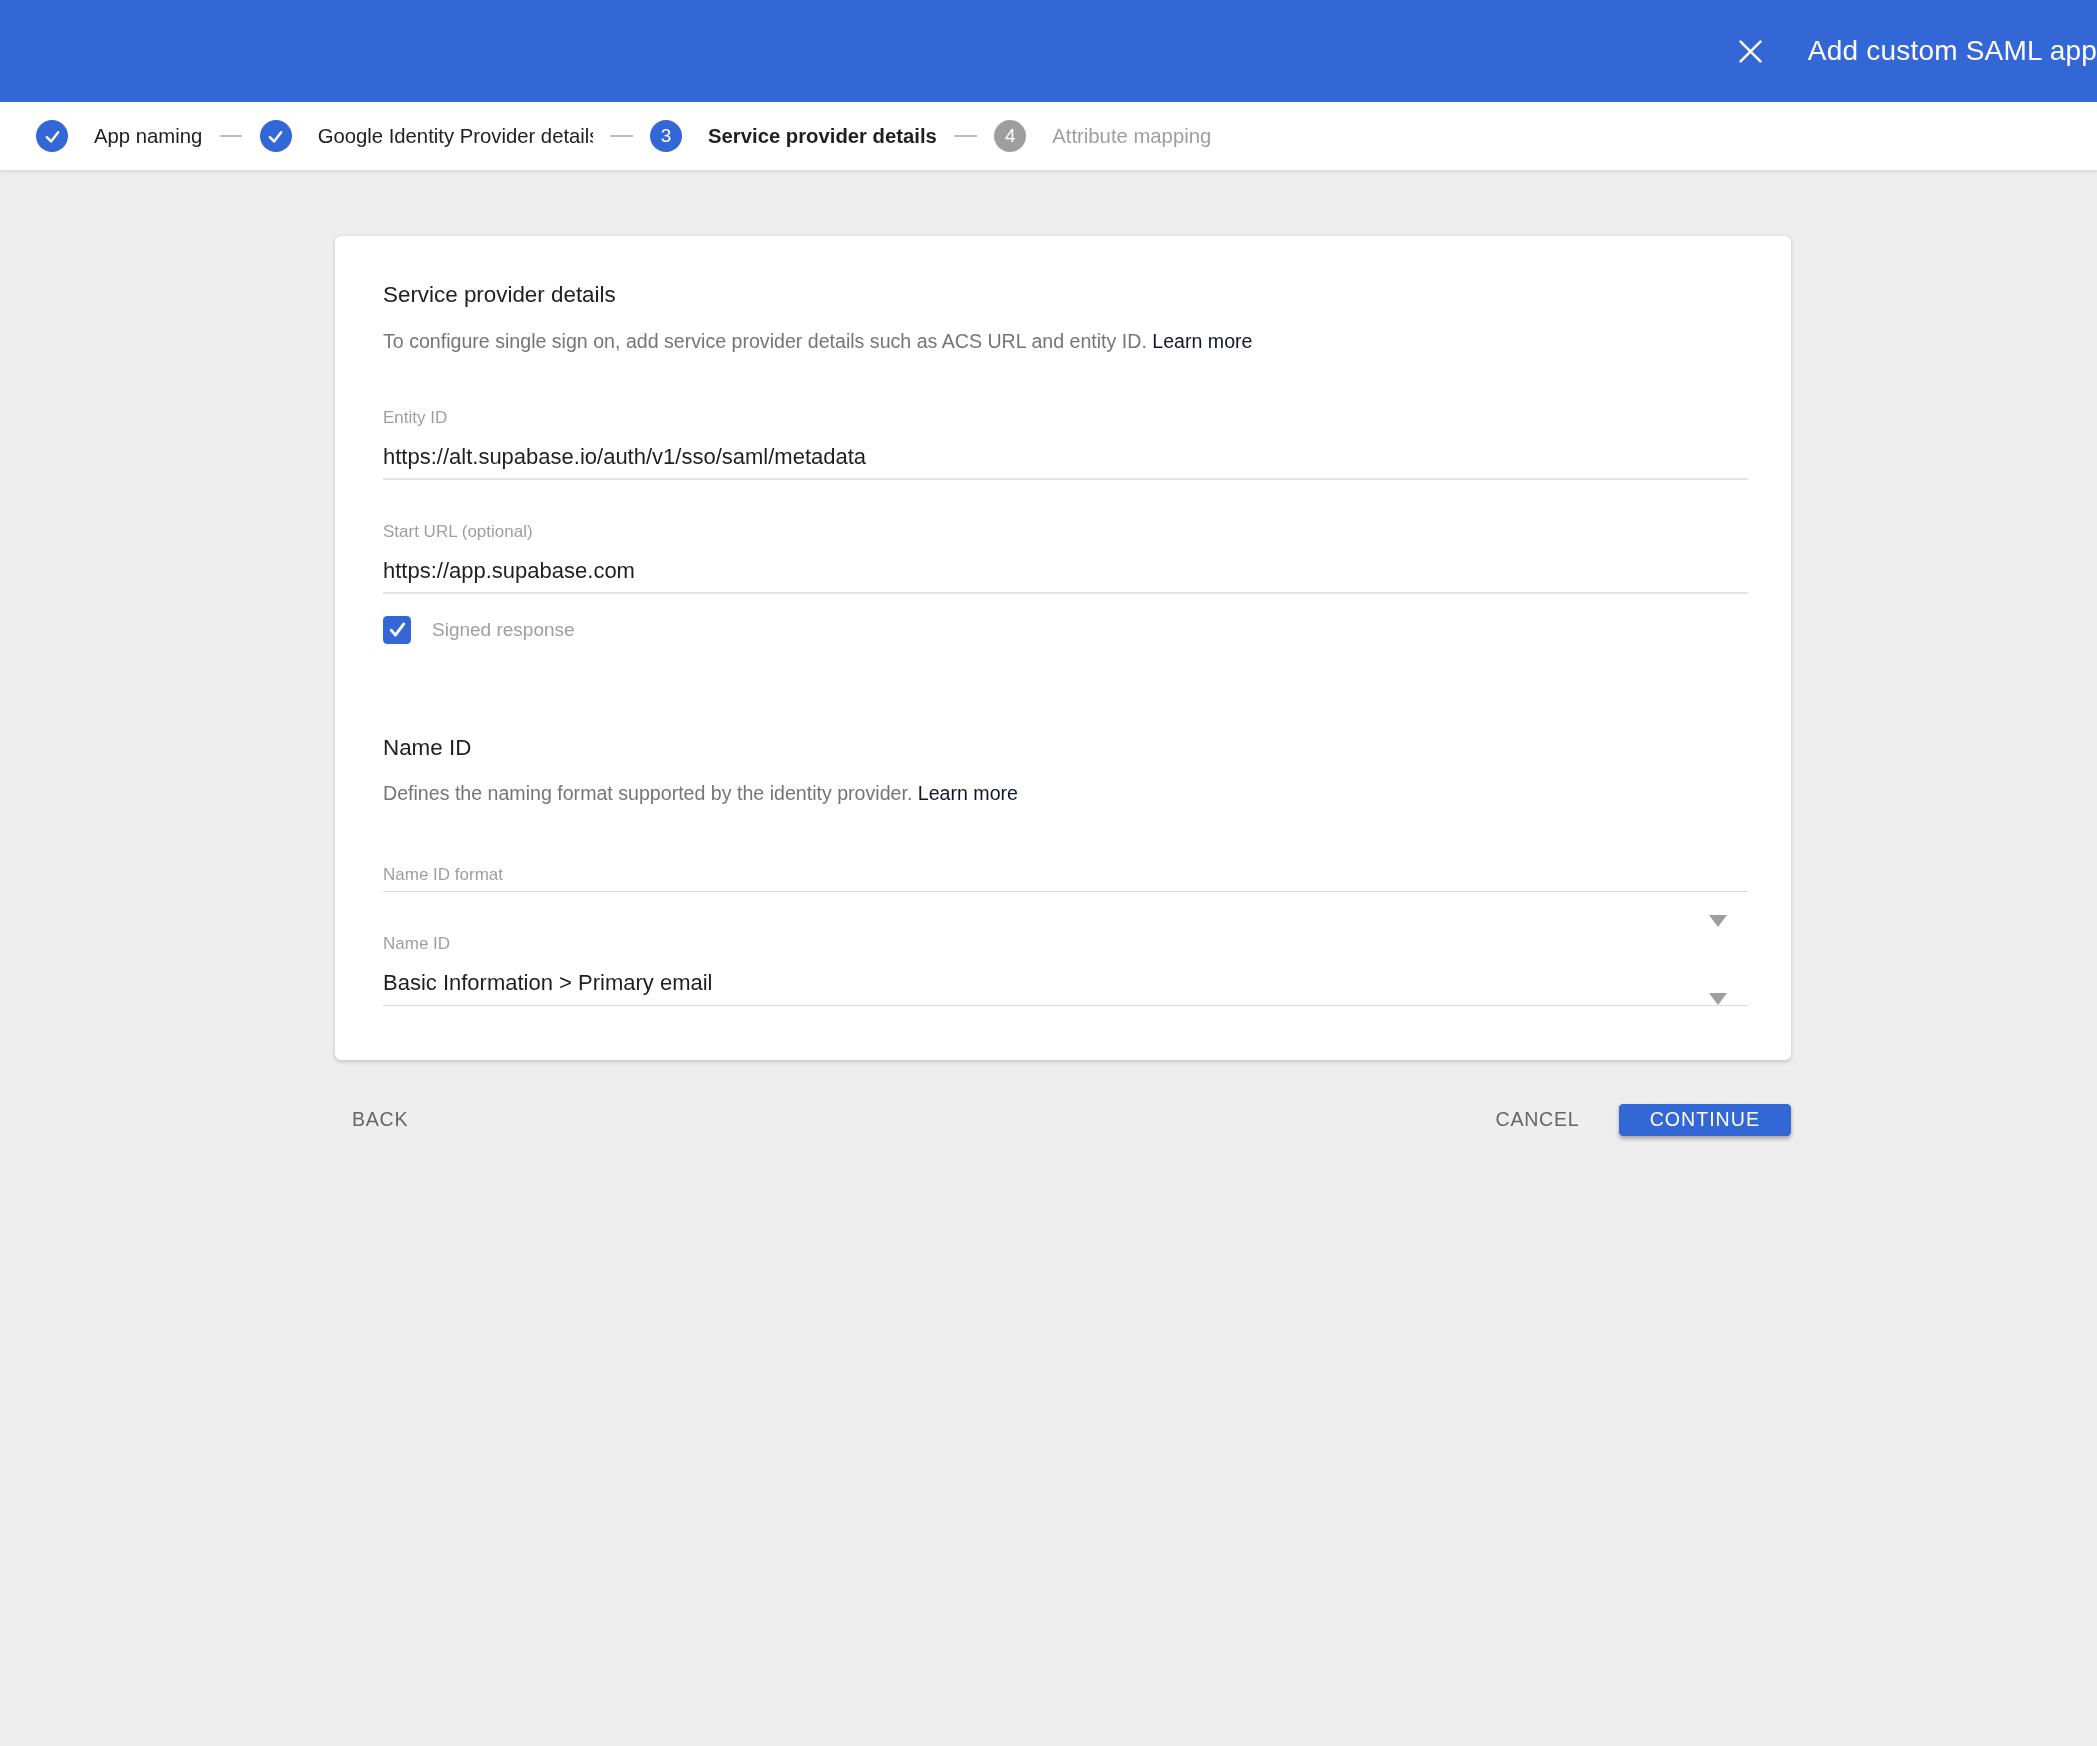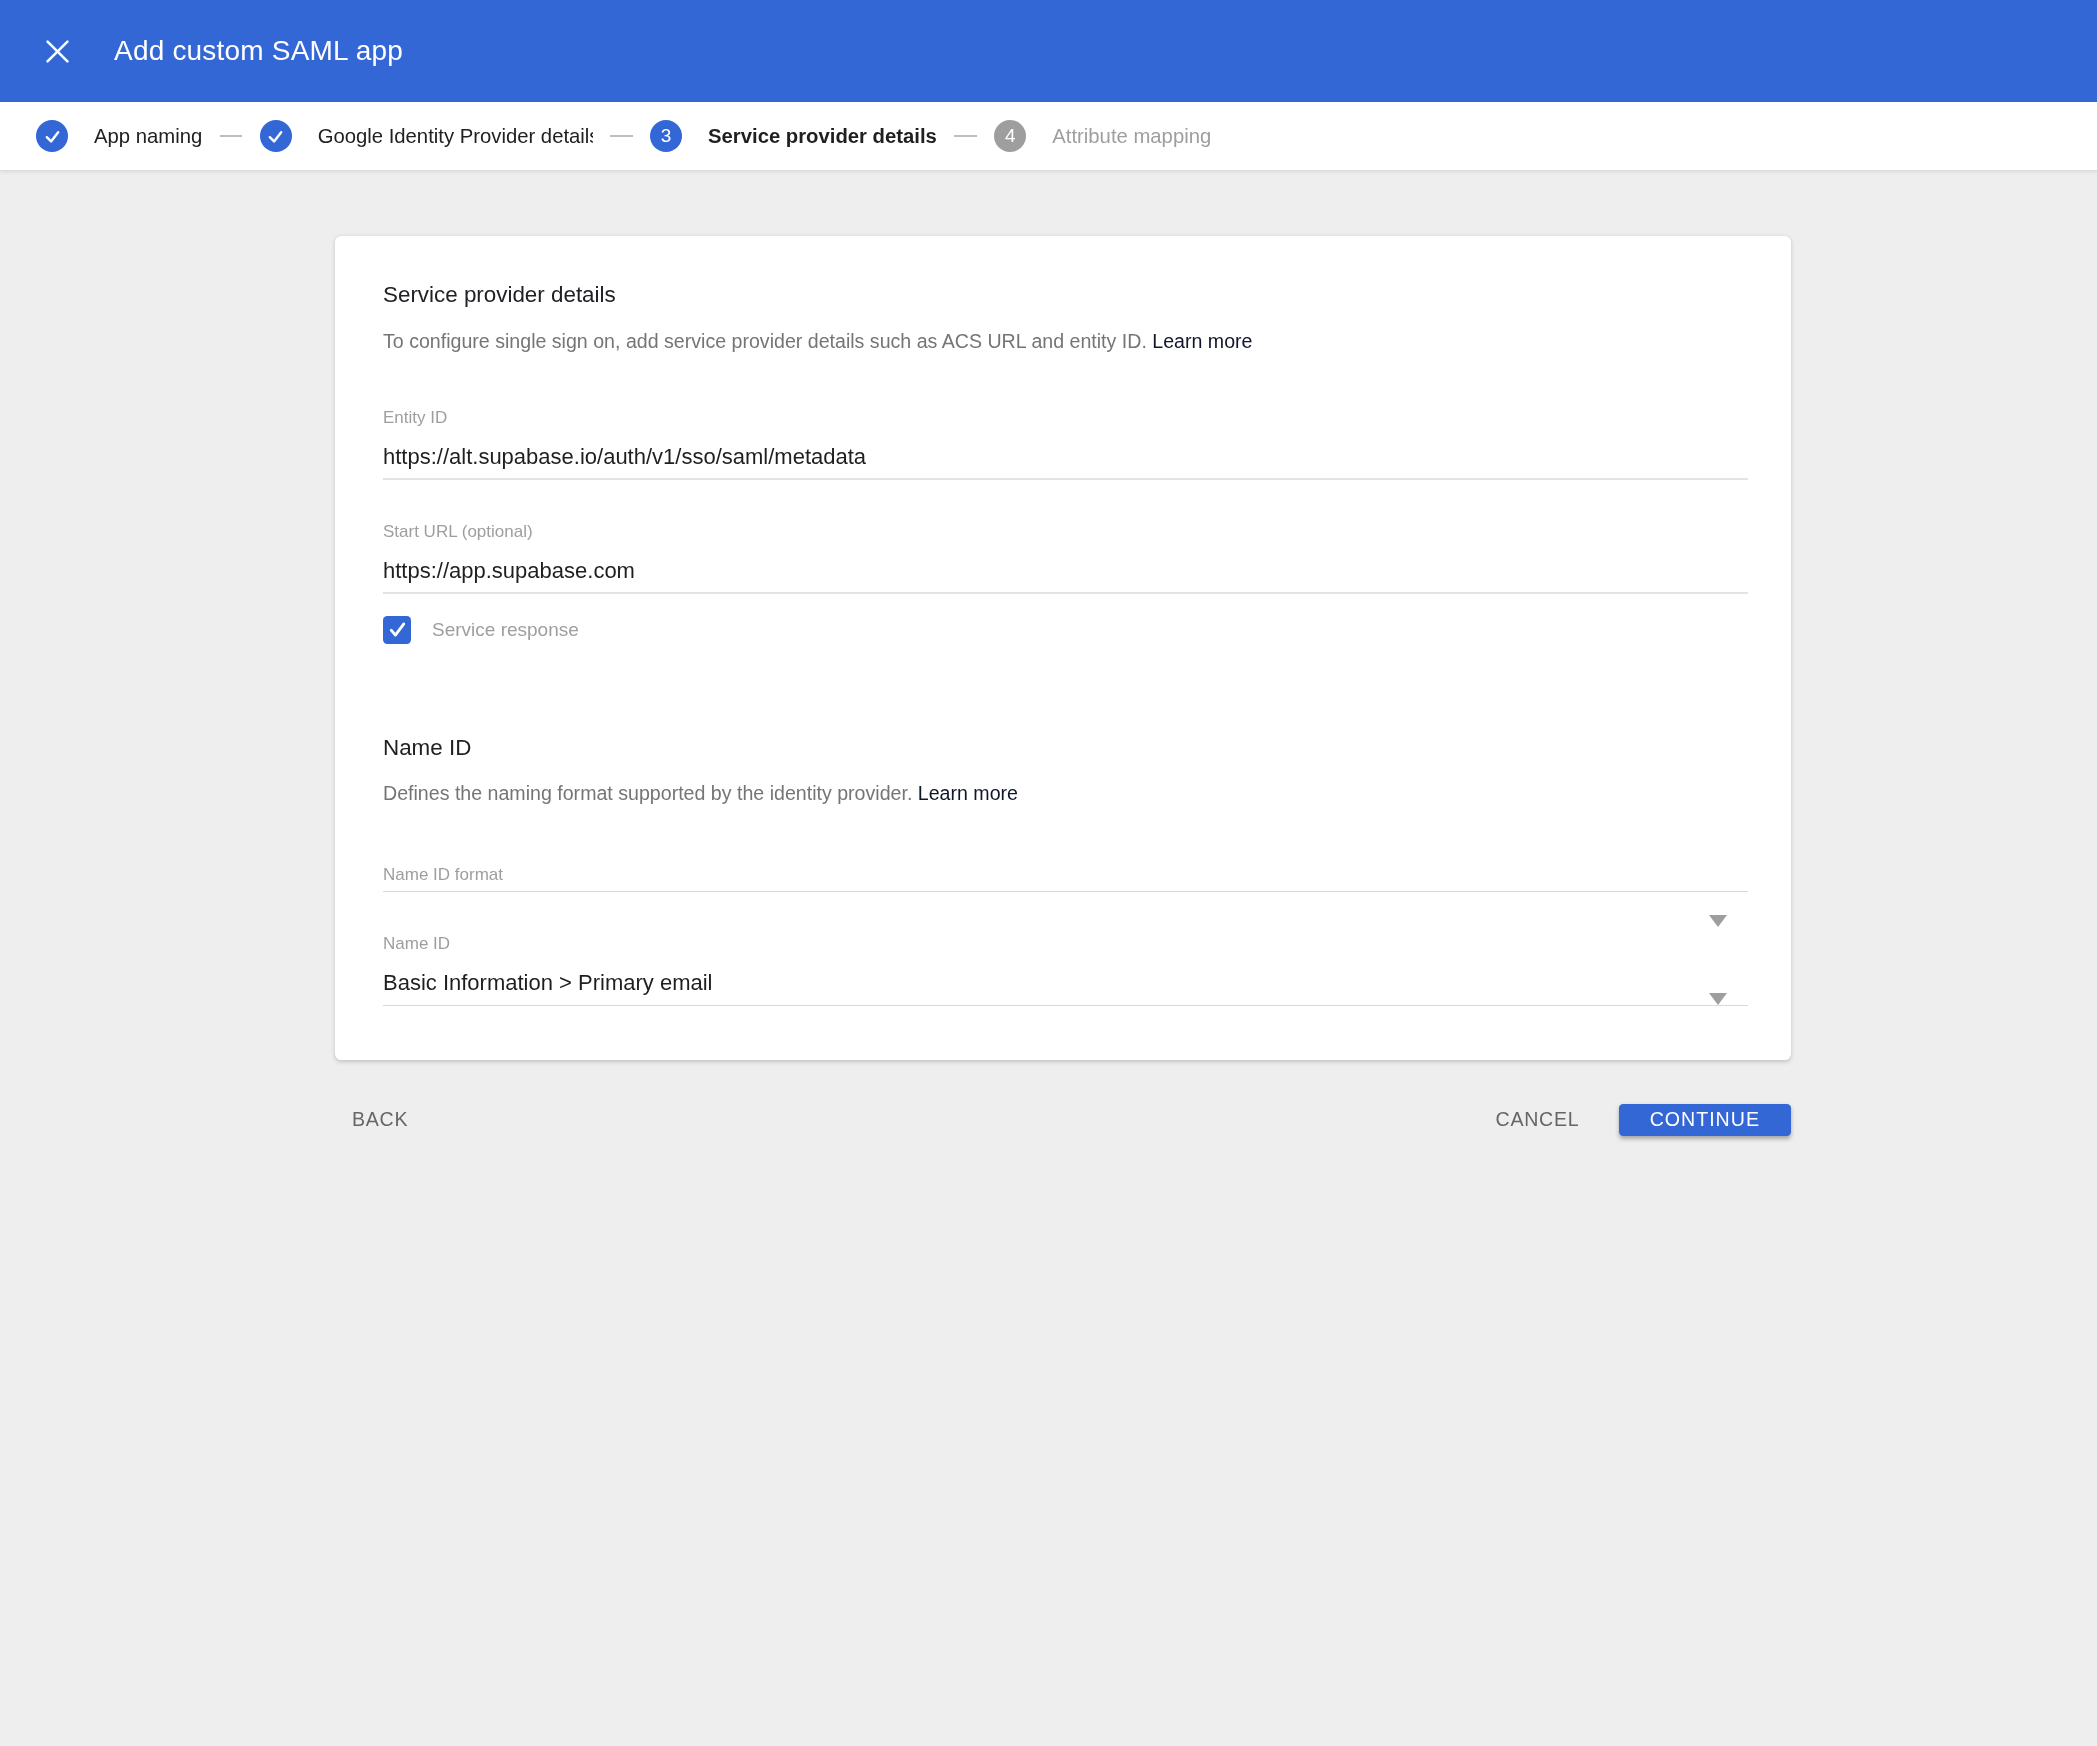--- a/index.html
+++ b/index.html
@@ -12,20 +12,21 @@
     position: relative;
   }
 
   
   .app-header {
     height: 102px;
     background: #3367d6;
     display: flex;
     align-items: center;
     padding-left: 36px;
+    justify-content: flex-end;
   }
   .close-btn {
     width: 42px; height: 42px;
     display: flex; align-items: center; justify-content: center;
     cursor: pointer;
     flex: 0 0 auto;
   }
   .header-title {
     color: #ffffff;
     font-size: 28px;
@@ -286,21 +287,21 @@
   </div>
 
   <div class="checkbox-row">
     <div class="checkbox">
       <span style="display:flex;">
         <svg width="21" height="21" viewBox="0 0 30 30">
           <polyline points="6,16 12,23 24,7" fill="none" stroke="#ffffff" stroke-width="4" stroke-linecap="round" stroke-linejoin="round"></polyline>
         </svg>
       </span>
     </div>
-    <div class="checkbox-label">Service response</div>
+    <div class="checkbox-label">Signed response</div>
   </div>
 
   <h2 class="section-title">Name ID</h2>
   <p class="section-desc">
     <span>Defines the naming format supported by the identity provider.</span>
     <span class="link">Learn more</span>
   </p>
 
   <div class="field select select-first">
     <div class="field-label">Name ID format</div>

